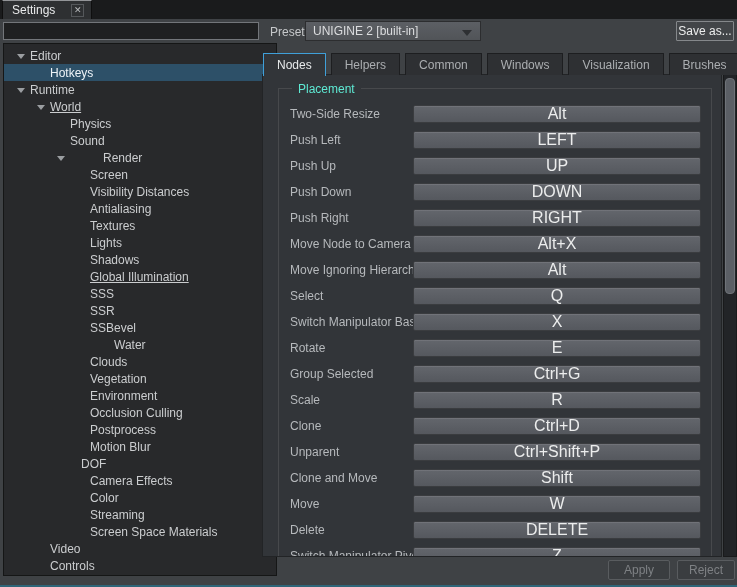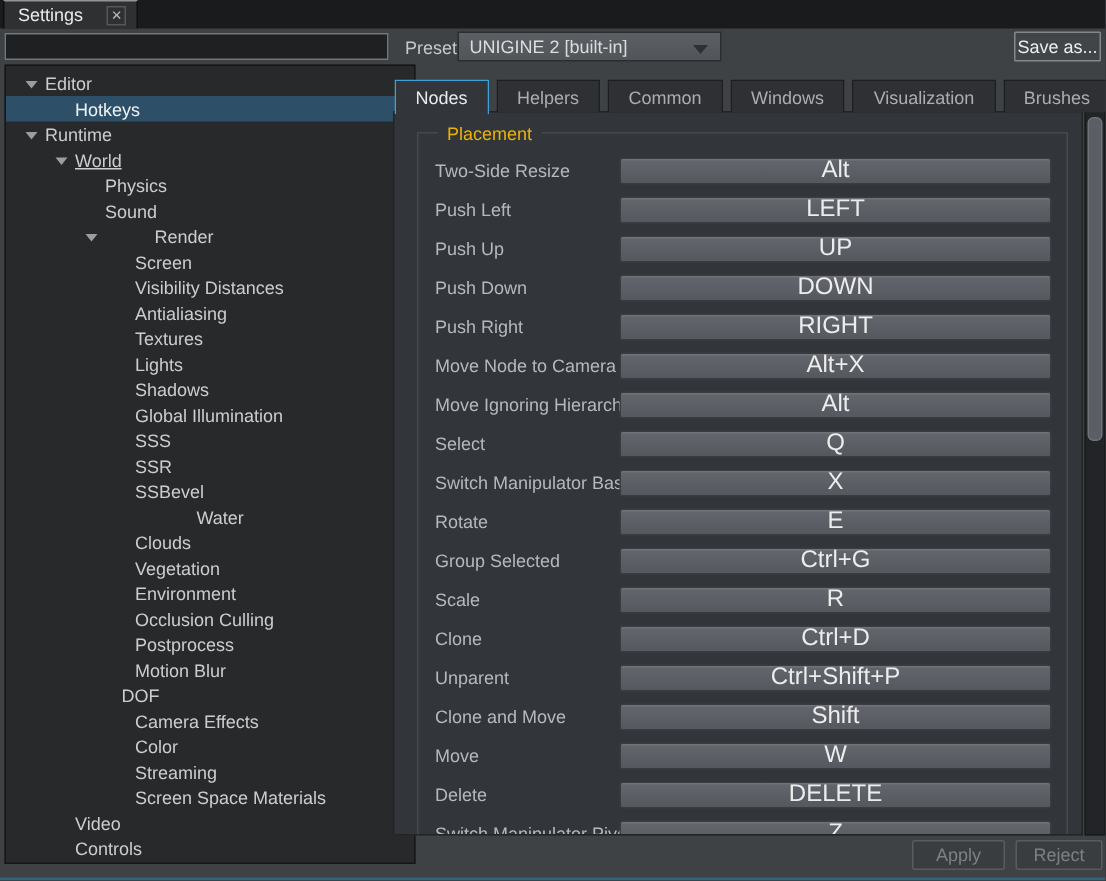--- a/index.html
+++ b/index.html
@@ -70,21 +70,21 @@
   .tab.active { background:#323539; border:1px solid #3fa0da; border-bottom:none; color:#e8eaeb; height:23px; }
 
   
   .page {
     position:absolute; left:262px; top:74px; width:460px; height:483px;
     background:#323539; border:1px solid #222426; overflow:hidden; z-index:1;
   }
   .groupbox { position:absolute; left:15px; top:13px; width:434px; height:540px; border:1px solid #47494c; }
   .group-title {
     position:absolute; left:13px; top:-7px; background:#323539; padding:0 6px;
-    font-size:12px; color:#eab308; z-index:2;
+    font-size:12px; color:#5eead4; z-index:2;
   }
   .hk-row { position:absolute; left:0; width:100%; height:18px; }
   .hk-label { position:absolute; left:11px; top:0; line-height:18px; font-size:12px; color:#b6b9bc; white-space:nowrap; }
   .hk-btn {
     position:absolute; left:134px; top:0; width:288px; height:18px;
     background:linear-gradient(#63666c,#55585e); border:1px solid #3a3c3f; border-radius:2px;
     box-shadow:inset 0 1px 0 rgba(255,255,255,0.09);
     color:#eceded; font-size:16px; font-family:"Liberation Sans", sans-serif;
     text-align:center; line-height:16px; cursor:default;
   }
@@ -175,37 +175,37 @@
       <span class="tree-label">Textures</span>
     </div>
     <div class="tree-row" style="padding-left: 68px;">
       <span class="expander"></span>
       <span class="tree-label">Lights</span>
     </div>
     <div class="tree-row" style="padding-left: 68px;">
       <span class="expander"></span>
       <span class="tree-label">Shadows</span>
     </div>
-    <div class="tree-row" style="padding-left: 68px;">
+    <div class="tree-row" style="padding-left: 68px; text-decoration: underline;">
       <span class="expander"></span>
       <span class="tree-label">Global Illumination</span>
     </div>
     <div class="tree-row" style="padding-left: 68px;">
       <span class="expander"></span>
       <span class="tree-label">SSS</span>
     </div>
     <div class="tree-row" style="padding-left: 68px;">
       <span class="expander"></span>
       <span class="tree-label">SSR</span>
     </div>
     <div class="tree-row" style="padding-left: 68px;">
       <span class="expander"></span>
       <span class="tree-label">SSBevel</span>
     </div>
-    <div class="tree-row" style="padding-left: 92px; margin-left: 17px;">
+    <div class="tree-row" style="padding-left: 92px;">
       <span class="expander"></span>
       <span class="tree-label">Water</span>
     </div>
     <div class="tree-row" style="padding-left: 68px;">
       <span class="expander"></span>
       <span class="tree-label">Clouds</span>
     </div>
     <div class="tree-row" style="padding-left: 68px;">
       <span class="expander"></span>
       <span class="tree-label">Vegetation</span>

